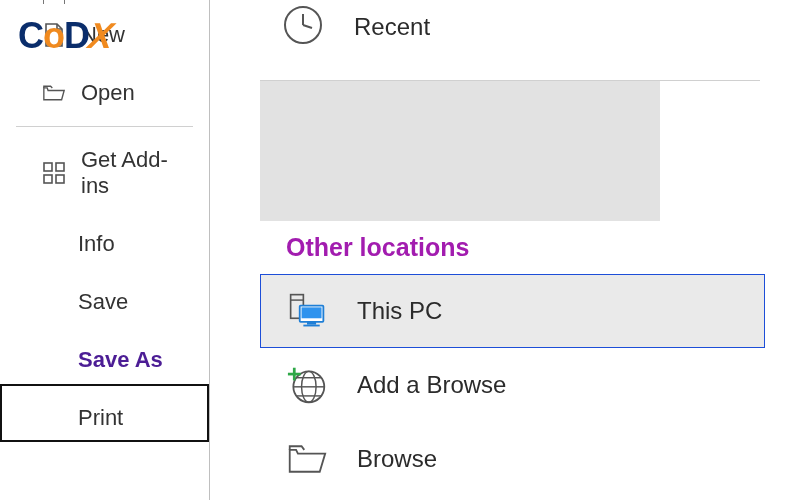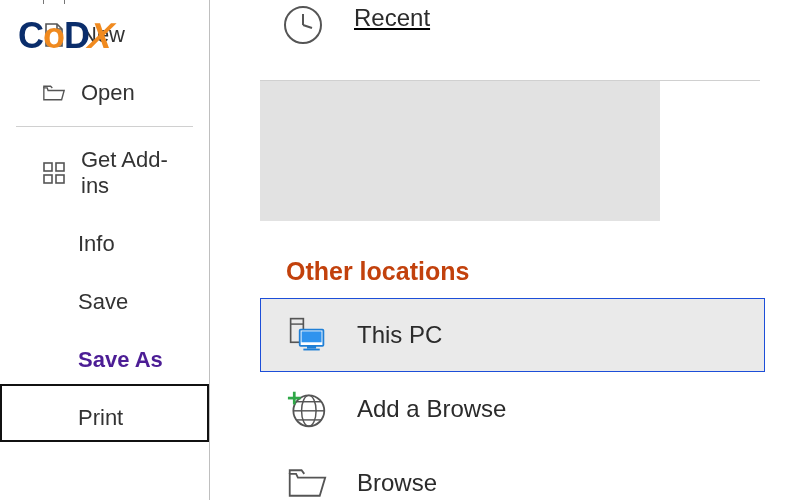--- a/index.html
+++ b/index.html
@@ -59,43 +59,42 @@
   }
 
   .main {
     flex: 1;
     padding: 0 0 0 50px;
     position: relative;
     overflow: hidden;
   }
   .recent-row {
     display: flex;
-    align-items: flex-start;
+    align-items: center;
     gap: 30px;
     padding: 4px 0 30px 22px;
-    text-decoration: underline;
   }
   .recent-row .icon { color: #555; }
   .recent-label { font-size: 24px; color: #2b2b2b; }
   .recent-divider {
     height: 1px;
     background: #d0d0d0;
     margin-right: 40px;
   }
   .gray-block {
     background: #e2e2e2;
     height: 140px;
     width: 400px;
     margin-top: 0;
   }
   .section-title {
     font-size: 25px;
     font-weight: 600;
-    color: #c2410c;
-    margin: 36px 0 12px 26px;
+    color: #a21caf;
+    margin: 12px 0 12px 26px;
   }
   .loc-row {
     display: flex;
     align-items: center;
     gap: 30px;
     padding: 16px 0 16px 26px;
     font-size: 24px;
     color: #2b2b2b;
     cursor: pointer;
     border: 1px solid transparent;

